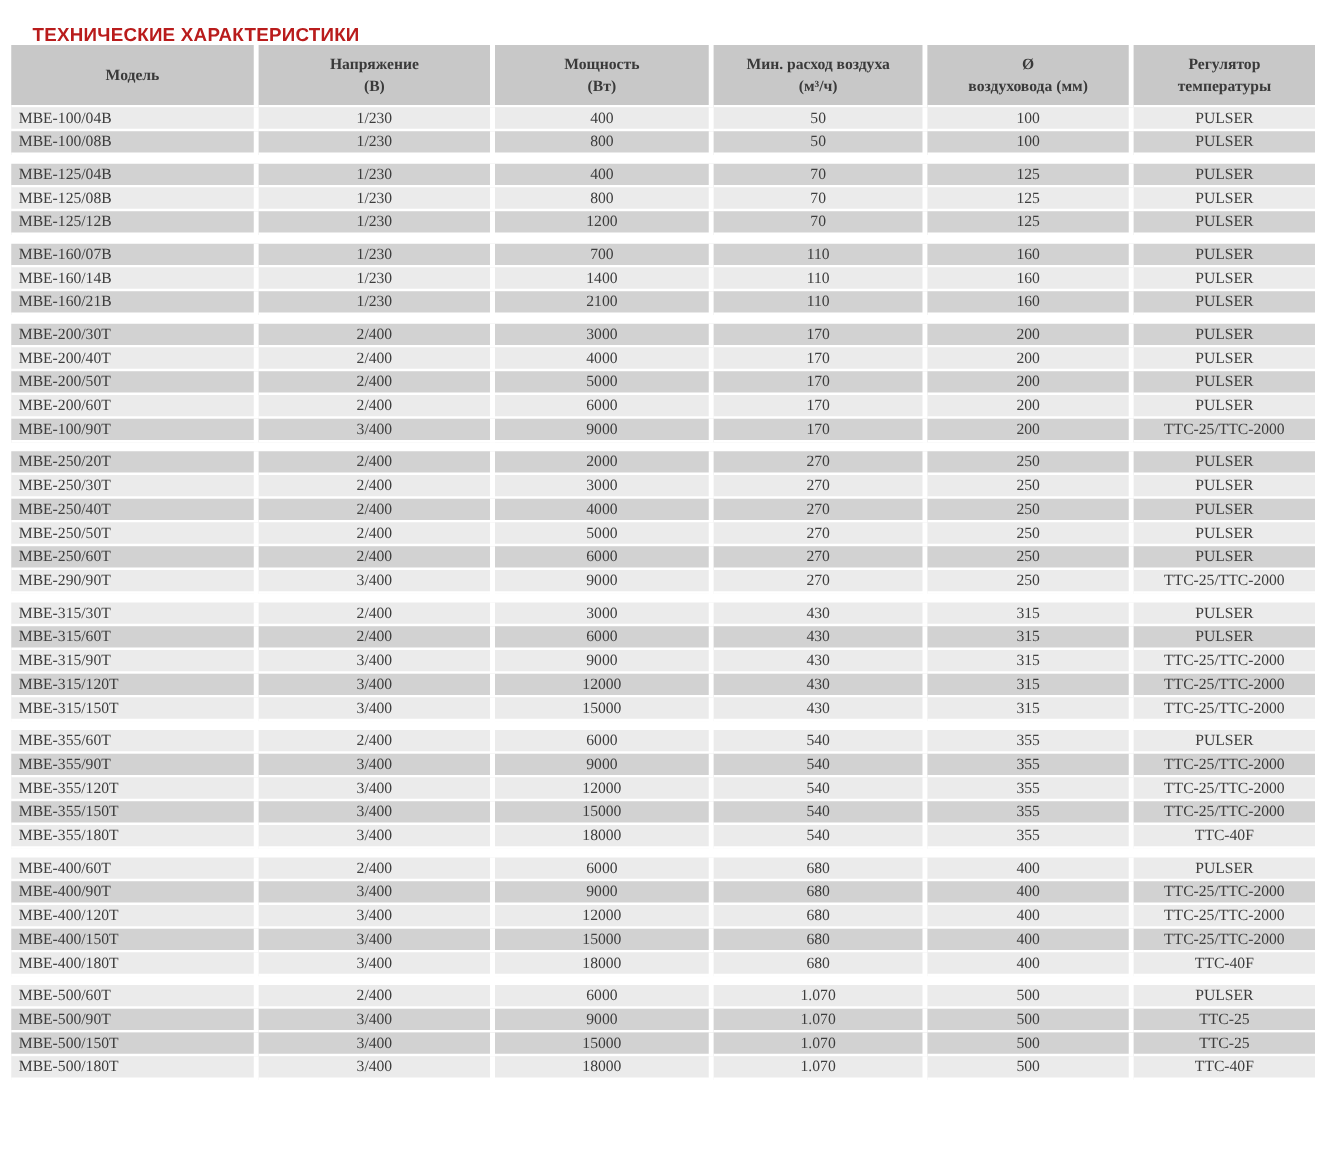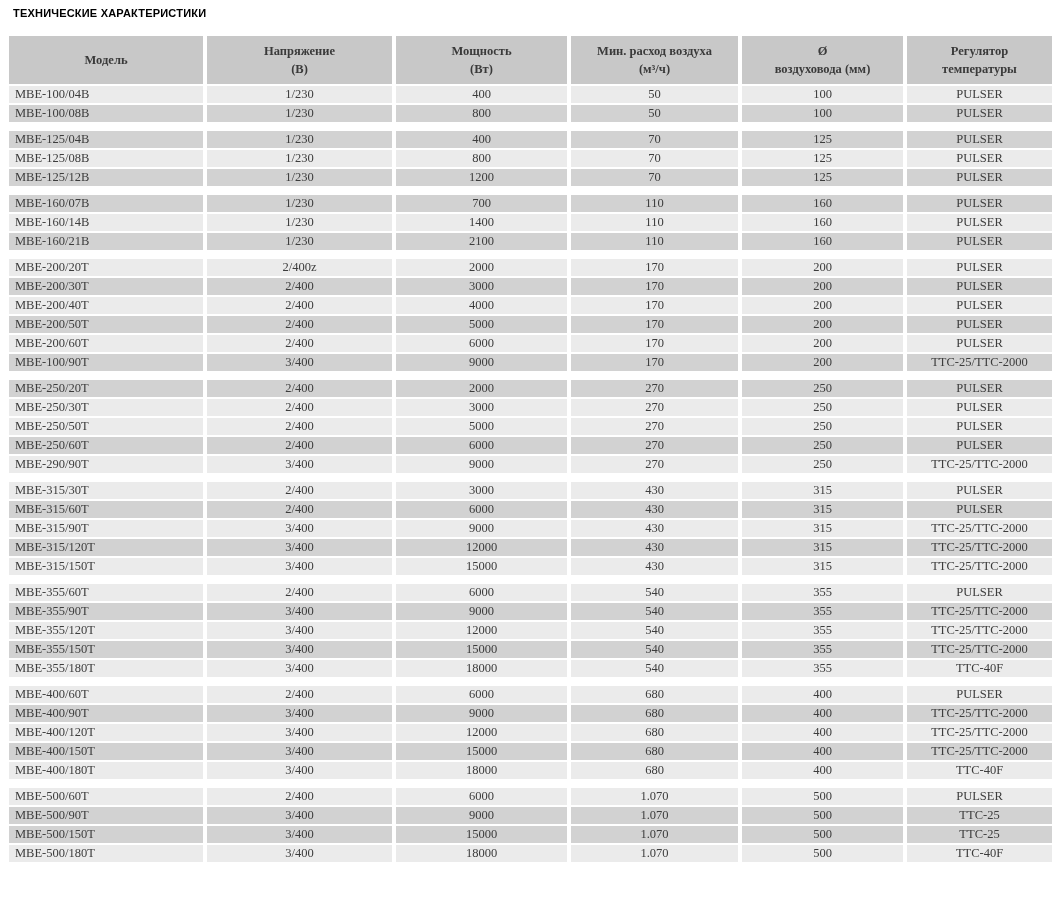--- a/index.html
+++ b/index.html
@@ -11,24 +11,24 @@
     width: 1061px;
     height: 923px;
     position: relative;
     overflow: hidden;
     font-family: "Liberation Sans", sans-serif;
   }
   .page-title {
     position: absolute;
     left: 10px;
     top: 4px;
-    margin: 3px;
-    font-size: 11px;
+    margin: 16px;
+    font-size: 15px;
     font-weight: bold;
-    color: #000000;
+    color: #b91c1c;
     letter-spacing: 0.2px;
     white-space: nowrap;
   }
   table.specs {
     position: absolute;
     left: 9px;
     top: 36px;
     border-collapse: separate;
     border-spacing: 0;
     table-layout: fixed;
@@ -185,28 +185,20 @@
         <td class="model">MBE-160/21B</td>
         <td>1/230</td>
         <td>2100</td>
         <td>110</td>
         <td>160</td>
         <td>PULSER</td>
       </tr>
       <tr class="group-sep">
         <td colspan="6"></td>
       </tr>
-      <tr class="shade-light">
-        <td class="model">MBE-200/20T</td>
-        <td>2/400z</td>
-        <td>2000</td>
-        <td>170</td>
-        <td>200</td>
-        <td>PULSER</td>
-      </tr>
       <tr class="shade-dark">
         <td class="model">MBE-200/30T</td>
         <td>2/400</td>
         <td>3000</td>
         <td>170</td>
         <td>200</td>
         <td>PULSER</td>
       </tr>
       <tr class="shade-light">
         <td class="model">MBE-200/40T</td>
@@ -248,20 +240,28 @@
         <td>2/400</td>
         <td>2000</td>
         <td>270</td>
         <td>250</td>
         <td>PULSER</td>
       </tr>
       <tr class="shade-light">
         <td class="model">MBE-250/30T</td>
         <td>2/400</td>
         <td>3000</td>
+        <td>270</td>
+        <td>250</td>
+        <td>PULSER</td>
+      </tr>
+      <tr class="shade-dark">
+        <td class="model">MBE-250/40T</td>
+        <td>2/400</td>
+        <td>4000</td>
         <td>270</td>
         <td>250</td>
         <td>PULSER</td>
       </tr>
       <tr class="shade-light">
         <td class="model">MBE-250/50T</td>
         <td>2/400</td>
         <td>5000</td>
         <td>270</td>
         <td>250</td>

